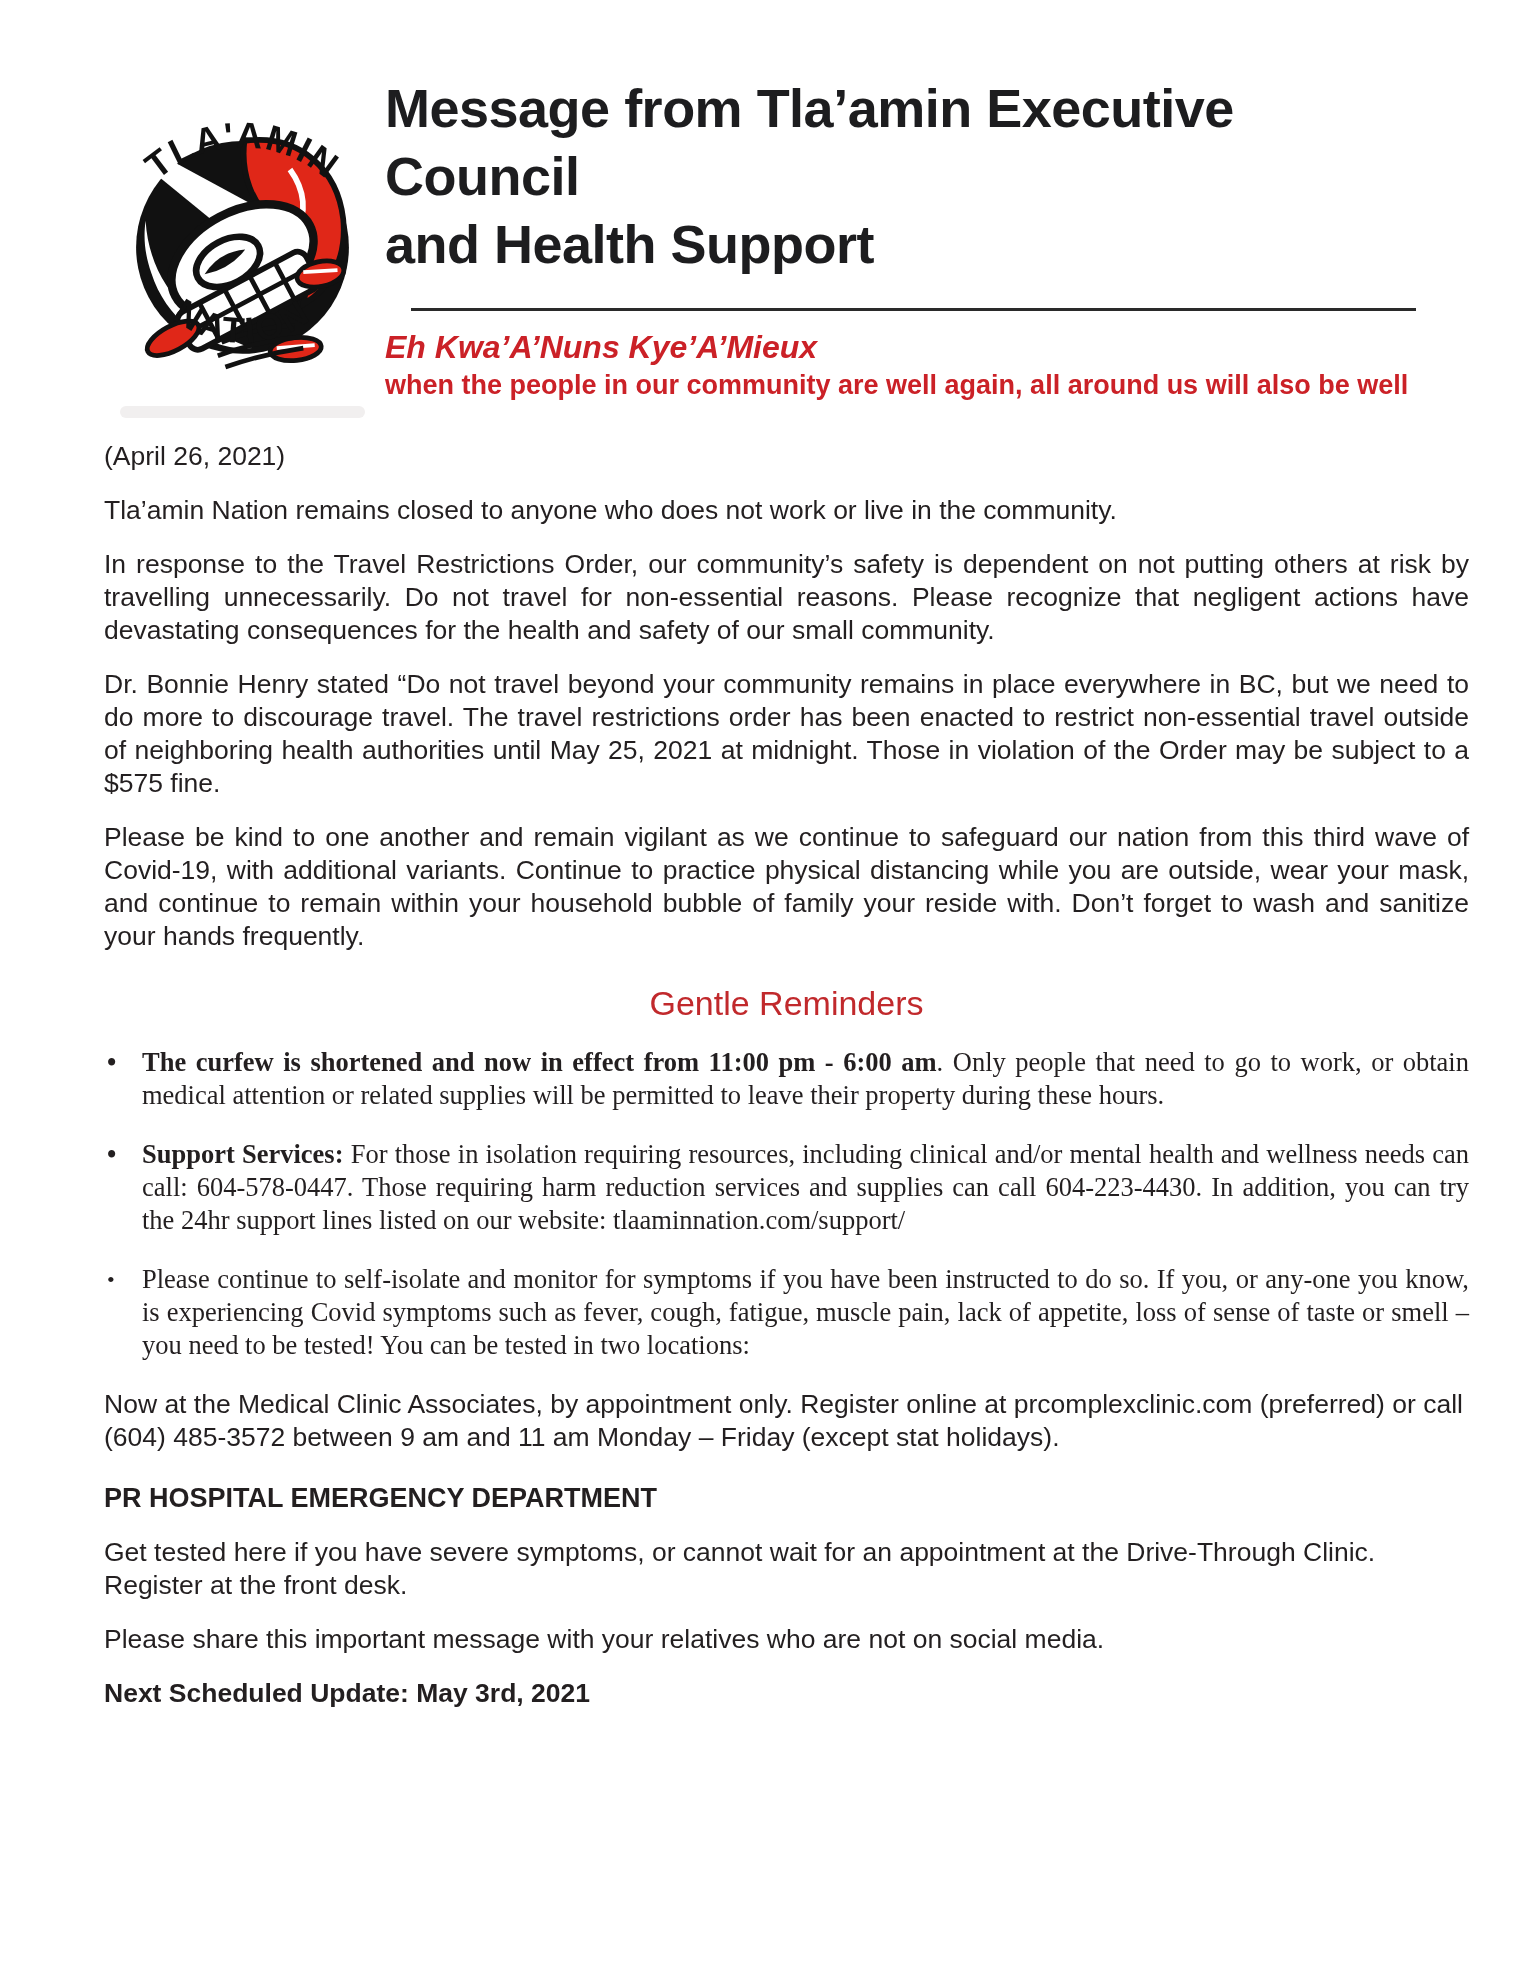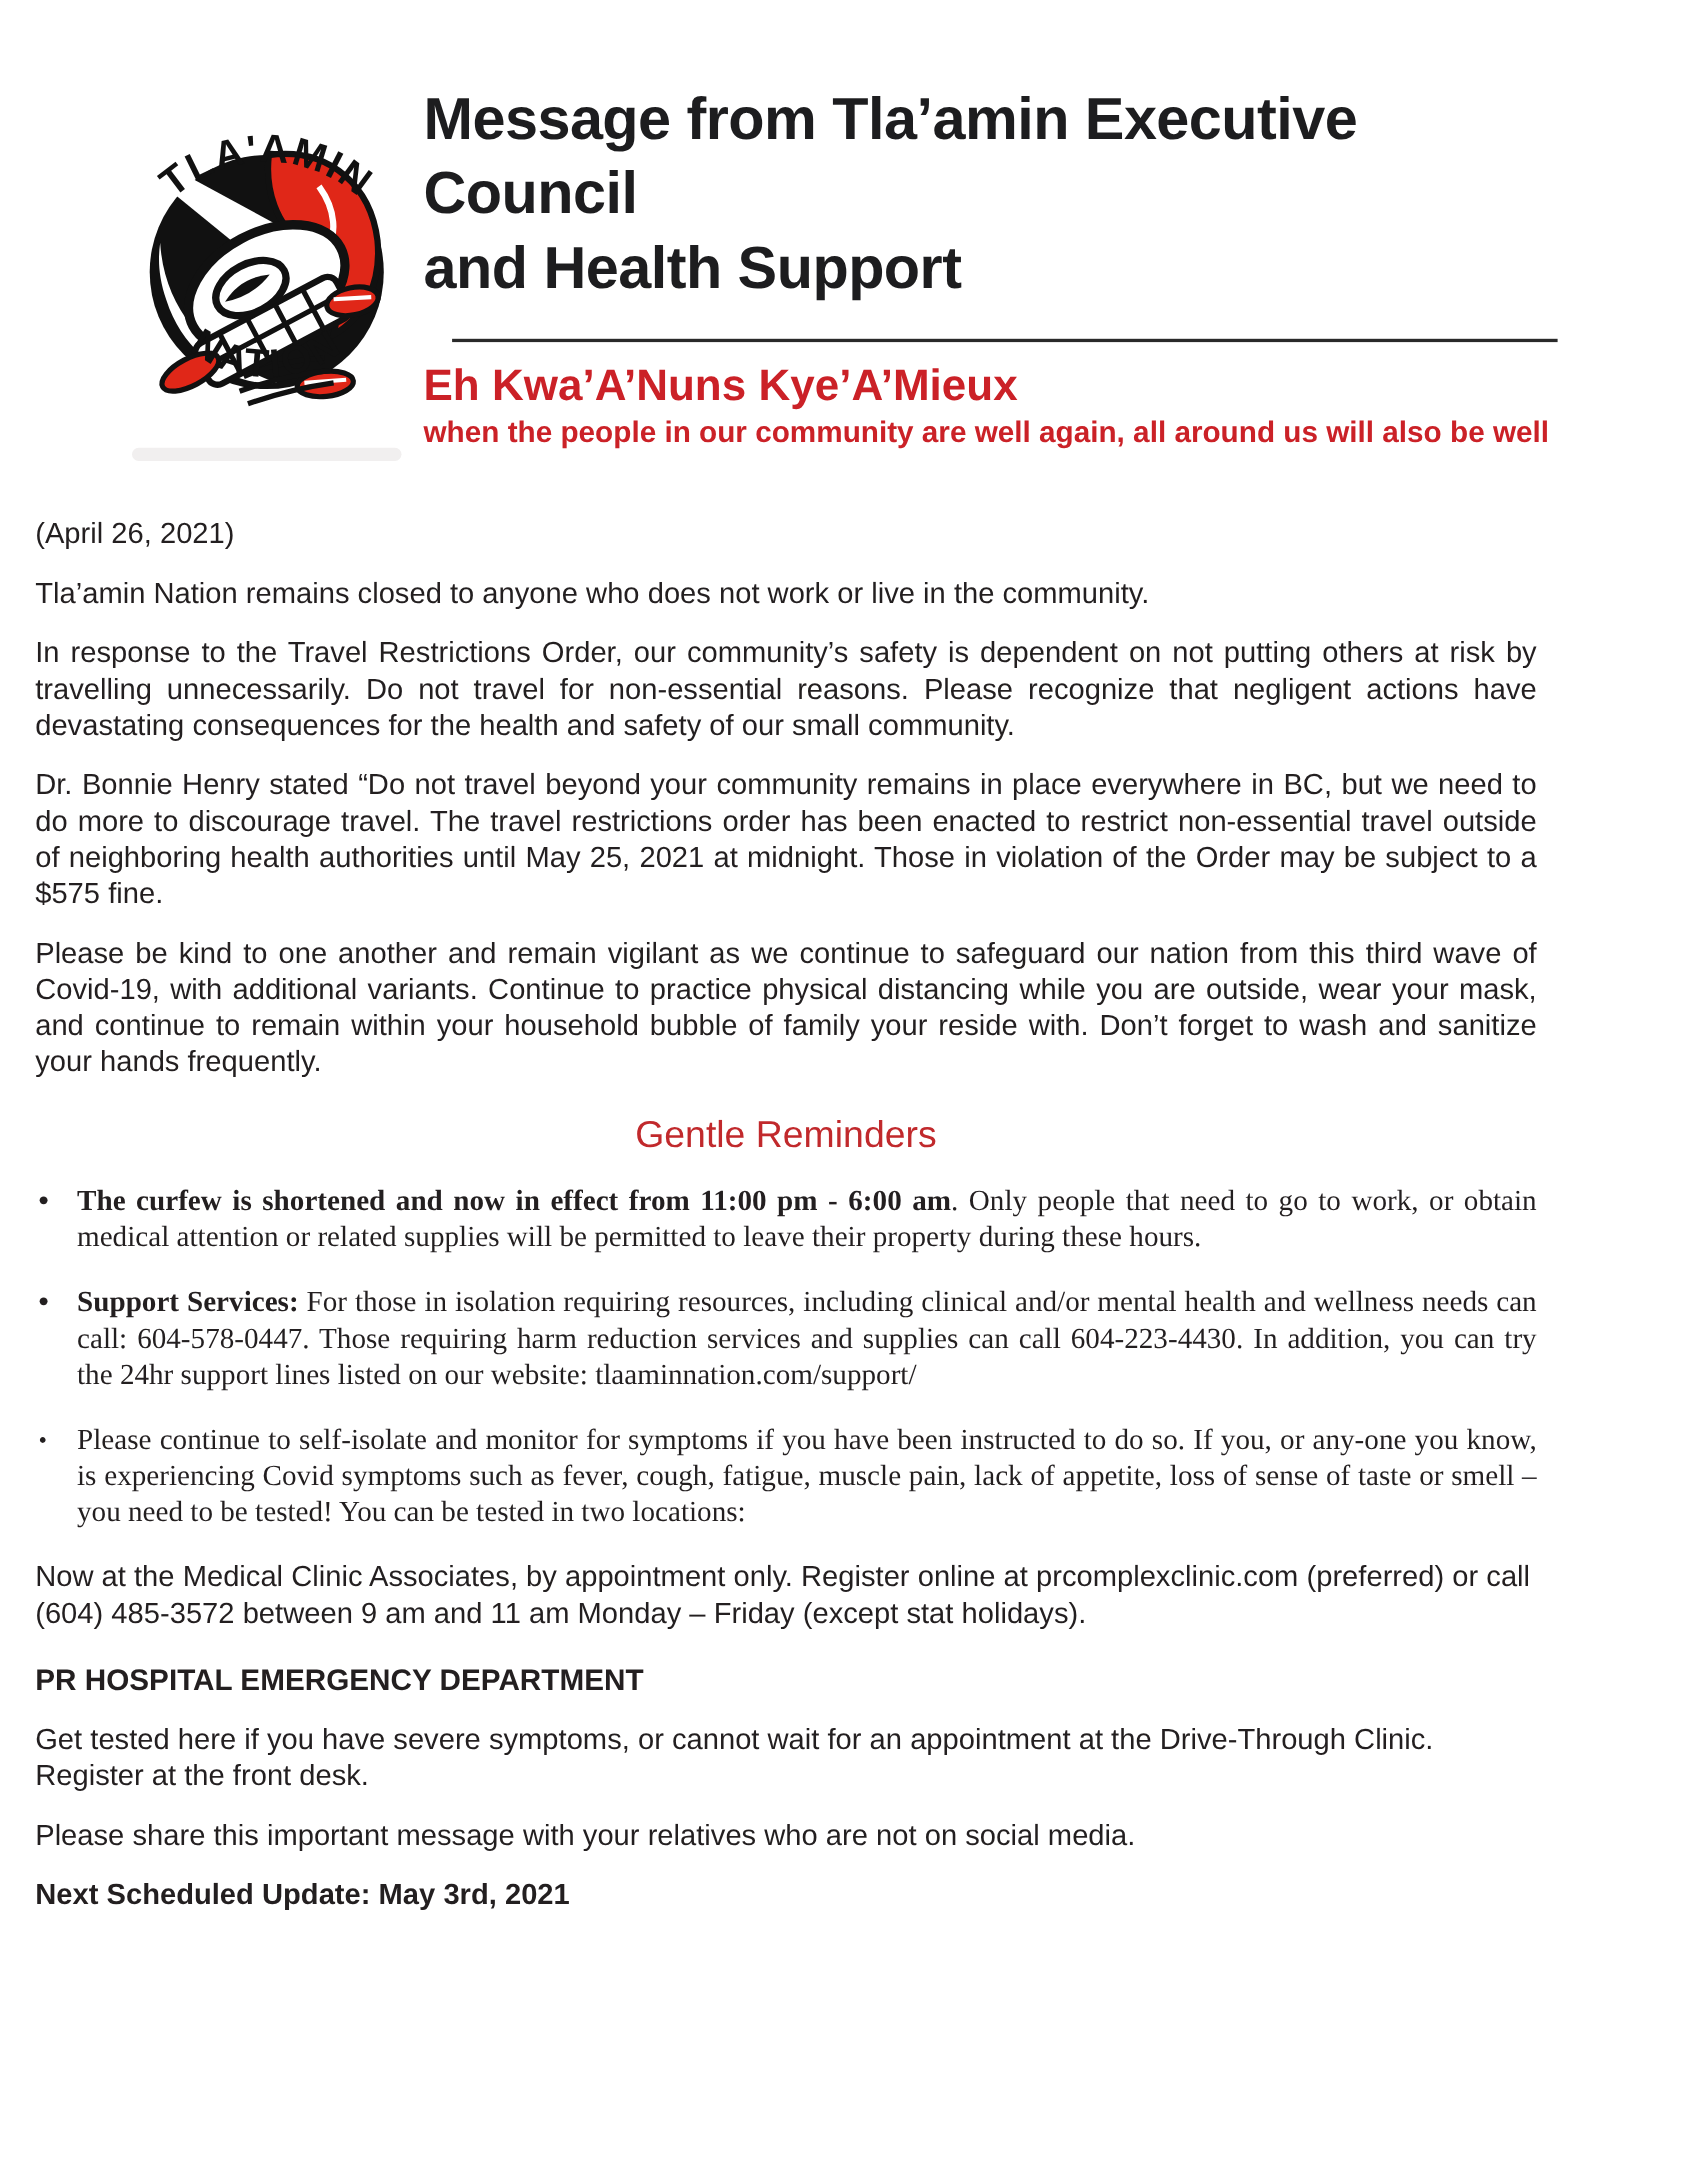--- a/index.html
+++ b/index.html
@@ -11,24 +11,24 @@
     font-family:"Liberation Sans", sans-serif;
     overflow:hidden;
   }
   
   .header { display:flex; padding:70px 88px 0 100px; }
   .logo-wrap { width:285px; flex-shrink:0; }
   .logo-shadow { width:86%; height:12px; margin:2px auto 0; background:#f1efef; border-radius:6px; }
   .header-text { flex:1; padding-top:4px; }
   .doc-title { font-size:54px; font-weight:bold; line-height:1.26; color:#1d1d1f; letter-spacing:-0.5px; }
   .divider { border:none; border-top:3px solid #2a2a2a; width:95%; margin:30px auto 18px; }
-  .subtitle { color:var(--red-accent,#cb2127); font-weight:bold; font-size:40px; }
+  .subtitle { color:var(--red-accent,#cb2127); font-style:italic; font-weight:bold; font-size:32px; }
   .tagline  { color:var(--red-accent,#cb2127); font-weight:bold; font-size:27px; margin-top:4px; }
   
-  .body-text { width:1365px; padding-left:32px; margin-top:50px; font-size:26.5px; line-height:33px; }
+  .body-text { width:1365px; padding-left:104px; margin-top:22px; font-size:26.5px; line-height:33px; }
   .body-text p { margin:0 0 21px 0; }
   p.just { text-align:justify; }
   .date-line { margin-bottom:24px; }
   .red-heading { color:var(--red-heading,#c1292c); font-size:34px; font-weight:normal; margin:34px 0 26px;text-align:center; }
   ul.reminders { list-style:none; margin:0 0 10px 0; padding:0;font-family:Liberation Serif, serif; }
   ul.reminders li { position:relative; padding-left:38px; margin-bottom:26px; text-align:justify; }
   ul.reminders li::before { content:"\2022"; position:absolute; left:3px; top:0; }
   ul.reminders li.bold-dot::before { font-weight:bold; }
   ul.reminders li.light-dot::before { font-size:22px; }
   .b { font-weight:bold; }

